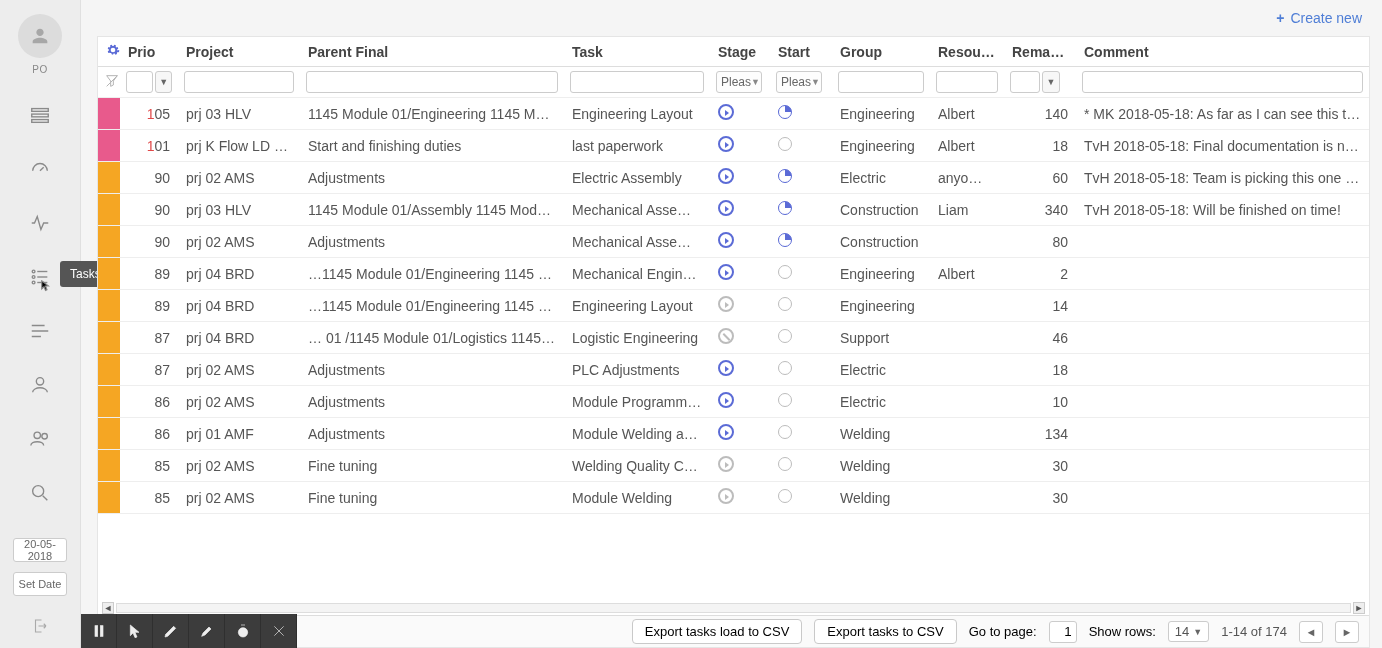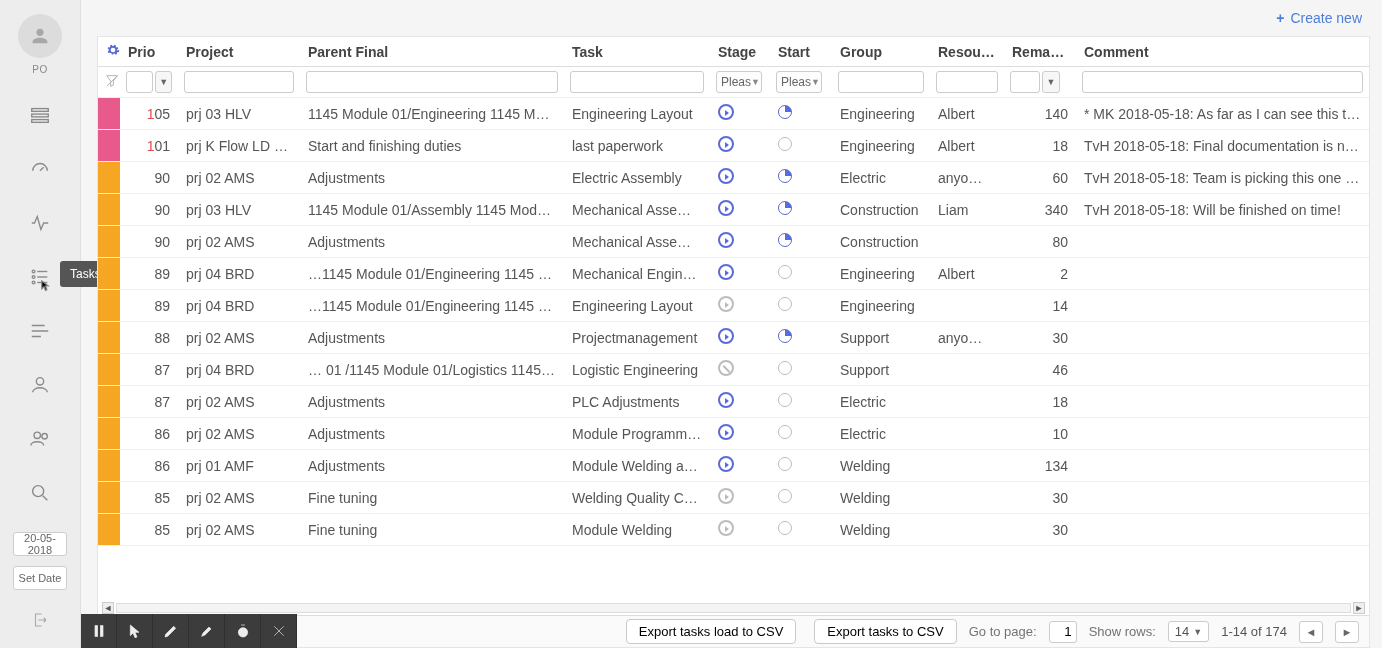--- a/index.html
+++ b/index.html
@@ -30,21 +30,21 @@
 .avatar-label { font-size:10px; color:#888; margin-top:6px; letter-spacing:.5px; }
 .nav { margin-top:28px; display:flex; flex-direction:column; gap:30px; align-items:center; width:100%; }
 .nav-item { width:100%; height:24px; display:flex; justify-content:center; align-items:center; cursor:pointer; position:relative;}
 .nav-item svg { width:22px; height:22px; stroke:#8a8a8a; fill:none; stroke-width:1.5; }
 .nav-item .cursor-dot { position:absolute; right:30px; bottom:-3px; width:9px; height:12px; }
 .tooltip {
   position:absolute; left:60px; top:-4px;
   background:#555; color:#fff; font-size:12px;
   padding:6px 10px; border-radius:3px; white-space:nowrap;
 }
-.sidebar-bottom { position:absolute; bottom:16px; display:flex; flex-direction:column; gap:10px; align-items:center; width:100%; padding:0 8px;}
+.sidebar-bottom { position:absolute; bottom:10px; display:flex; flex-direction:column; gap:10px; align-items:center; width:100%; padding:0 8px;}
 .date-field, .setdate-btn {
   width:54px; height:24px; font-size:11px; text-align:center;
   border:1px solid #ccc; background:#fff; border-radius:3px;
   display:flex;align-items:center;justify-content:center;color:#666;
 }
 .setdate-btn{cursor:pointer;}
 .logout { margin-top:8px; }
 .logout svg{width:18px;height:18px;stroke:#aaa;fill:none;stroke-width:1.5;}
 
 
@@ -103,22 +103,22 @@
 .hscroll{height:14px;display:flex;align-items:center;padding:0 4px;}
 .hscroll .left-cap,.hscroll .right-cap{width:12px;height:12px;border:1px solid #ccc;background:#eee;font-size:9px;display:flex;align-items:center;justify-content:center;}
 .hscroll .track{flex:1;height:10px;border:1px solid #ddd;background:#f4f4f4;margin:0 2px;}
 
 
 .footer{
   height:32px;border-top:1px solid #ddd;background:#fafafa;
   display:flex;align-items:center;justify-content:flex-end;gap:12px;
   padding:0 10px;font-size:13px;color:#555;
 }
-.btn{border:1px solid #c9c9c9;background:#fff;border-radius:4px;padding:4px 12px;font-size:13px;cursor:pointer;margin-left:6px;}
-.footer-label{color:#737373;}
+.btn{border:1px solid #c9c9c9;background:#fff;border-radius:4px;padding:4px 12px;font-size:13px;cursor:pointer;}
+.footer-label{color:#000000;}
 .page-input{width:28px;height:22px;border:1px solid #ccc;border-radius:3px;text-align:right;padding-right:4px;}
 .rows-sel{display:flex;align-items:center;gap:4px;border:1px solid #ccc;border-radius:3px;padding:2px 6px;background:#fff;}
 .rows-sel .arr{font-size:9px;color:#666;}
 .pager-btn{width:24px;height:22px;border:1px solid #ccc;border-radius:3px;background:#fff;display:flex;align-items:center;justify-content:center;font-size:11px;color:#666;cursor:pointer;}
 
 
 .rec-toolbar{
   position:absolute;left:0;bottom:0;height:34px;background:#3c3c3c;
   display:flex;align-items:center;gap:0;
 }
@@ -370,33 +370,20 @@
               <td>Engineering Layout</td>
               <td><span class="ring grey arrow"></span></td>
               <td><span class="st-empty"></span></td>
               <td>Engineering</td>
               <td></td>
               <td class="right">14</td>
               <td></td>
             </tr>
             <tr>
               <td class="row-bar bar-orange"></td>
-              <td class="prio right">88</td>
-              <td>prj 02 AMS</td>
-              <td>Adjustments</td>
-              <td>Projectmanagement</td>
-              <td><span class="ring arrow"></span></td>
-              <td><span class="st-part"></span></td>
-              <td>Support</td>
-              <td>anyo…</td>
-              <td class="right">30</td>
-              <td></td>
-            </tr>
-            <tr>
-              <td class="row-bar bar-orange"></td>
               <td class="prio right">87</td>
               <td>prj 04 BRD</td>
               <td>… 01 /1145 Module 01/Logistics 1145 Module 01</td>
               <td>Logistic Engineering</td>
               <td><span class="ring block"></span></td>
               <td><span class="st-empty"></span></td>
               <td>Support</td>
               <td></td>
               <td class="right">46</td>
               <td></td>

